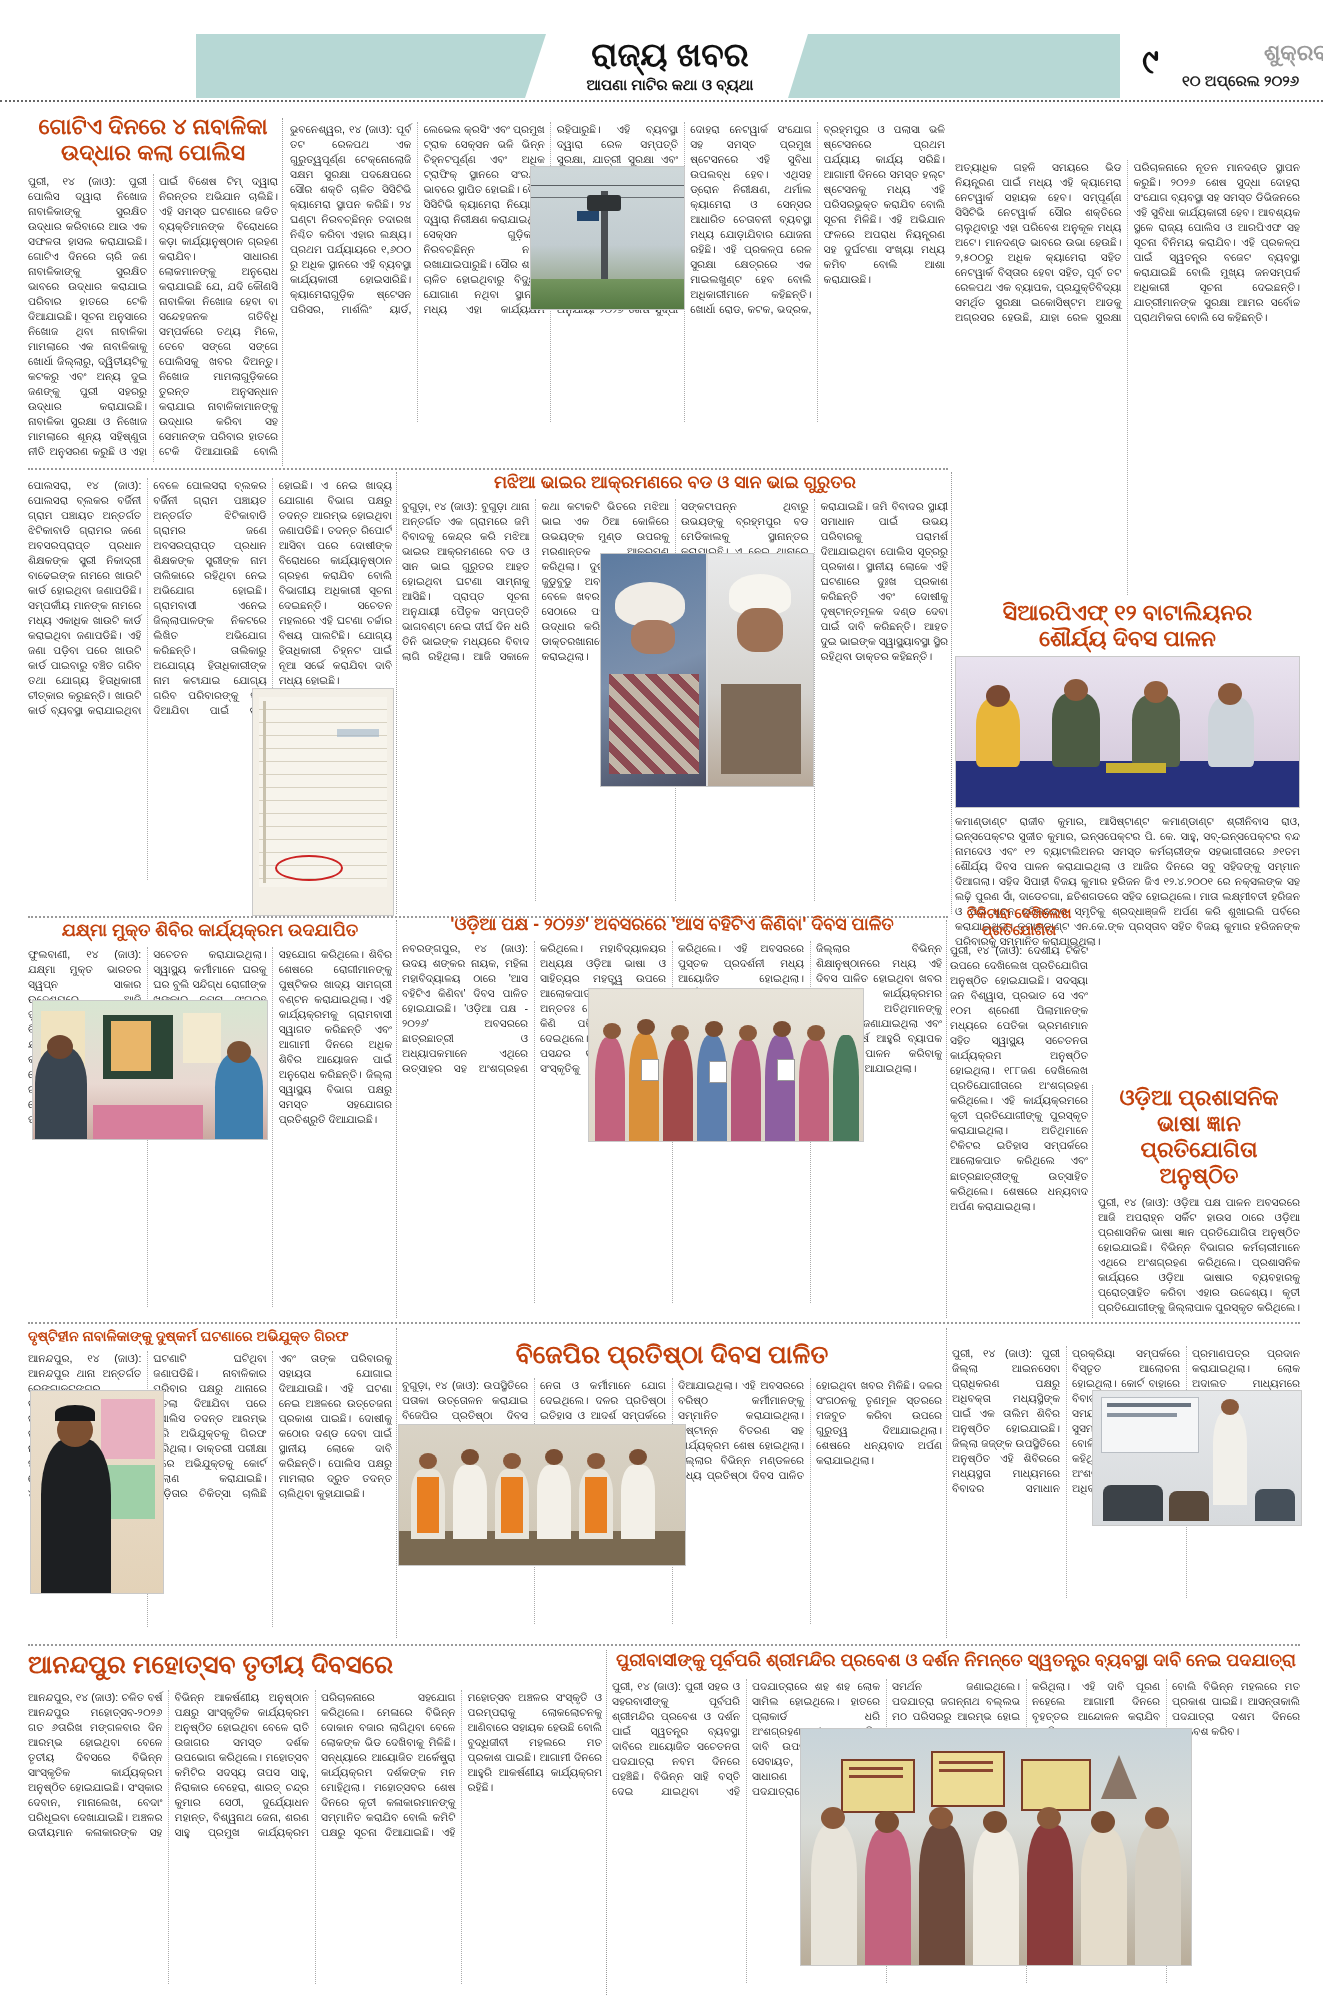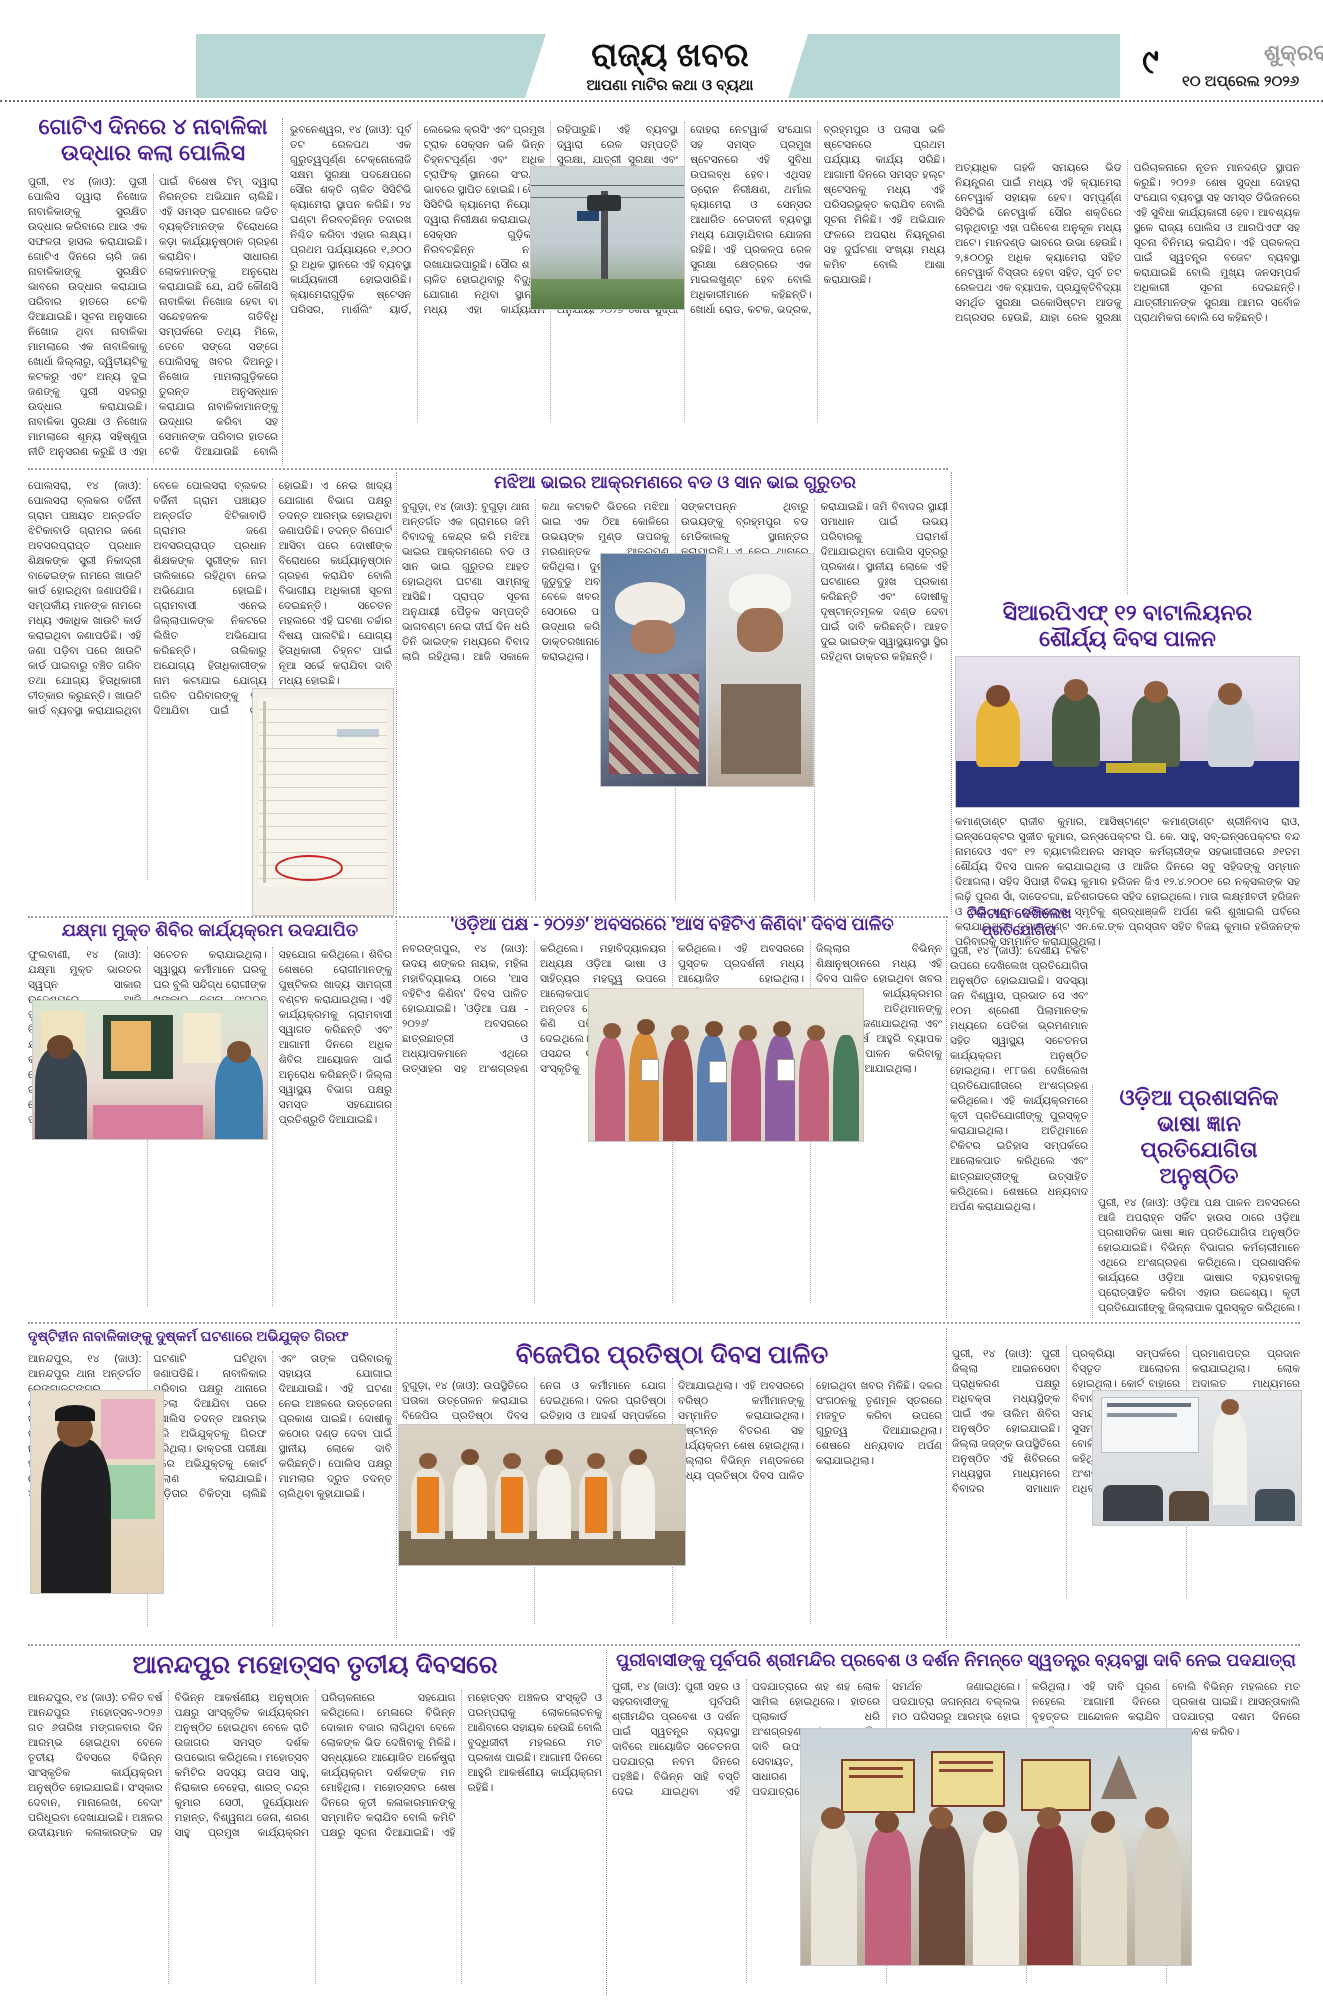--- a/index.html
+++ b/index.html
@@ -12,21 +12,21 @@
   .band-left{clip-path:polygon(0 0,100% 0,94% 100%,0 100%);}
   .band-right{clip-path:polygon(6% 0,100% 0,100% 100%,0 100%);}
   .section-title{font-size:33px;font-weight:bold;text-align:center;}
   .tagline{font-size:15px;font-weight:bold;text-align:center;}
   .pageno{font-size:34px;font-weight:bold;}
   .dayname{font-size:22px;color:#9a9a9a;font-weight:bold;}
   .dateline{font-size:15px;color:#222;font-weight:bold;}
   .hr-dot{border-top:2px dotted #666;height:0;}
   .vl-dot{border-left:1px dotted #999;width:0;}
   
-  .hl{margin:0;text-align:center;font-weight:bold;color:#4c1d95;line-height:1.18;}
+  .hl{margin:0;text-align:center;font-weight:bold;color:#c2410c;line-height:1.18;}
   .hl-xl{font-size:25px;}
   .hl-lg{font-size:22px;}
   .hl-md{font-size:17.5px;}
   .hl-sm{font-size:14px;}
   .body{font-size:10.6px;line-height:1.42;text-align:justify;overflow:hidden;
         column-gap:12px;column-rule:1px dotted #aaa;}
   .cols-1{column-count:1;}.cols-2{column-count:2;}.cols-3{column-count:3;}
   .cols-4{column-count:4;}.cols-5{column-count:5;}
   .caption{font-size:10px;line-height:1.3;text-align:justify;overflow:hidden;background:#fff;}
   
@@ -230,21 +230,21 @@
     <div class="ph" style="left:120px;top:20px;width:34px;height:94px;background:#f2f0ea;border-radius:35% 35% 0 0;"></div>
     <div class="ph" style="left:128px;top:8px;width:18px;height:16px;background:#8a5a3c;border-radius:50%;"></div>
     <div class="ph" style="left:10px;bottom:4px;width:60px;height:36px;background:#3c4248;border-radius:8px 8px 0 0;"></div>
     <div class="ph" style="left:76px;bottom:4px;width:40px;height:30px;background:#5a4a3c;border-radius:8px 8px 0 0;"></div>
     <div class="ph" style="left:162px;bottom:4px;width:40px;height:32px;background:#46505a;border-radius:8px 8px 0 0;"></div>
   </div>
 
   <div class="abs hr-dot" style="left:28px;top:1644px;width:1272px;border-color:#999;"></div>
 
   <section class="abs" style="left:28px;top:1650px;width:574px;height:345px;">
-    <h2 class="hl hl-xl" style="text-align:center;">ଆନନ୍ଦପୁର ମହୋତ୍ସବ ତୃତୀୟ ଦିବସରେ</h2>
+    <h2 class="hl hl-xl" style="text-align:left;">ଆନନ୍ଦପୁର ମହୋତ୍ସବ ତୃତୀୟ ଦିବସରେ</h2>
     <div class="body cols-4" style="height:294px;margin-top:10px;">ଆନନ୍ଦପୁର, ୧୪ (ଜାଓ): ଚଳିତ ବର୍ଷ ଆନନ୍ଦପୁର ମହୋତ୍ସବ-୨୦୨୬ ଗତ ୬ତାରିଖ ମଙ୍ଗଳବାର ଦିନ ଆରମ୍ଭ ହୋଇଥିବା ବେଳେ ତୃତୀୟ ଦିବସରେ ବିଭିନ୍ନ ସାଂସ୍କୃତିକ କାର୍ଯ୍ୟକ୍ରମ ଅନୁଷ୍ଠିତ ହୋଇଯାଇଛି। ସଂସ୍କାର ଦେବାନ, ମାନାଲେଖ, ବେଦାଂ ପରିଧୂଇବା ଦେଖାଯାଇଛି। ଅଞ୍ଚଳର ଉଦୀୟମାନ କଳାକାରଙ୍କ ସହ ବିଭିନ୍ନ ଆକର୍ଷଣୀୟ ଅନୁଷ୍ଠାନ ପକ୍ଷରୁ ସାଂସ୍କୃତିକ କାର୍ଯ୍ୟକ୍ରମ ଅନୁଷ୍ଠିତ ହୋଇଥିବା ବେଳେ ରାତି ଉଜାଗର ସମସ୍ତ ଦର୍ଶକ ଉପଭୋଗ କରିଥିଲେ। ମହୋତ୍ସବ କମିଟିର ସଦସ୍ୟ ତାପସ ସାହୁ, ନିରାକାର ବେହେରା, ଶାରତ୍ ଚନ୍ଦ୍ର କୁମାର ସେଠୀ, ଦୁର୍ଯ୍ୟୋଧନ ମହାନ୍ତ, ବିଶ୍ୱନାଥ ଜେନା, ଶରଣ ସାହୁ ପ୍ରମୁଖ କାର୍ଯ୍ୟକ୍ରମ ପରିଚାଳନାରେ ସହଯୋଗ କରିଥିଲେ। ମେଳାରେ ବିଭିନ୍ନ ଦୋକାନ ବଜାର ଲାଗିଥିବା ବେଳେ ଲୋକଙ୍କ ଭିଡ ଦେଖିବାକୁ ମିଳିଛି। ସନ୍ଧ୍ୟାରେ ଆୟୋଜିତ ଅର୍କେଷ୍ଟ୍ରା କାର୍ଯ୍ୟକ୍ରମ ଦର୍ଶକଙ୍କ ମନ ମୋହିଥିଲା। ମହୋତ୍ସବର ଶେଷ ଦିନରେ କୃତୀ କଳାକାରମାନଙ୍କୁ ସମ୍ମାନିତ କରାଯିବ ବୋଲି କମିଟି ପକ୍ଷରୁ ସୂଚନା ଦିଆଯାଇଛି। ଏହି ମହୋତ୍ସବ ଅଞ୍ଚଳର ସଂସ୍କୃତି ଓ ପରମ୍ପରାକୁ ଲୋକଲୋଚନକୁ ଆଣିବାରେ ସହାୟକ ହେଉଛି ବୋଲି ବୁଦ୍ଧିଜୀବୀ ମହଲରେ ମତ ପ୍ରକାଶ ପାଇଛି। ଆଗାମୀ ଦିନରେ ଆହୁରି ଆକର୍ଷଣୀୟ କାର୍ଯ୍ୟକ୍ରମ ରହିଛି।</div>
   </section>
   <div class="abs vl-dot" style="left:606px;top:1650px;height:345px;"></div>
 
   <section class="abs" style="left:612px;top:1650px;width:688px;height:345px;">
     <h2 class="hl hl-md">ପୁରୀବାସୀଙ୍କୁ ପୂର୍ବପରି ଶ୍ରୀମନ୍ଦିର ପ୍ରବେଶ ଓ ଦର୍ଶନ ନିମନ୍ତେ ସ୍ୱତନ୍ତ୍ର ବ୍ୟବସ୍ଥା ଦାବି ନେଇ ପଦଯାତ୍ରା</h2>
     <div class="body cols-5" style="height:304px;margin-top:8px;">ପୁରୀ, ୧୪ (ଜାଓ): ପୁରୀ ସହର ଓ ସହରବାସୀଙ୍କୁ ପୂର୍ବପରି ଶ୍ରୀମନ୍ଦିର ପ୍ରବେଶ ଓ ଦର୍ଶନ ପାଇଁ ସ୍ୱତନ୍ତ୍ର ବ୍ୟବସ୍ଥା ଦାବିରେ ଆୟୋଜିତ ସଚେତନତା ପଦଯାତ୍ରା ନବମ ଦିନରେ ପହଞ୍ଚିଛି। ବିଭିନ୍ନ ସାହି ବସ୍ତି ଦେଇ ଯାଇଥିବା ଏହି ପଦଯାତ୍ରାରେ ଶହ ଶହ ଲୋକ ସାମିଲ ହୋଇଥିଲେ। ହାତରେ ପ୍ଲାକାର୍ଡ ଧରି ଅଂଶଗ୍ରହଣକାରୀମାନେ ନିଜ ଦାବି ଉପସ୍ଥାପନ କରିଥିଲେ। ସେବାୟତ, ବୁଦ୍ଧିଜୀବୀ ଓ ସାଧାରଣ ନାଗରିକ ଏହି ପଦଯାତ୍ରାରେ ଯୋଗ ଦେଇ ସମର୍ଥନ ଜଣାଇଥିଲେ। ପଦଯାତ୍ରା ଜଗନ୍ନାଥ ବଲ୍ଲଭ ମଠ ପରିସରରୁ ଆରମ୍ଭ ହୋଇ ବଡଦାଣ୍ଡରେ ଶେଷ ହୋଇଥିଲା। ଦେବାର ପ୍ରଧାନ ପ୍ରମୁଖ ଯୋଗଦେଇଥିଲେ। ସଂଗଠନ ସକ୍ରିୟ ଅଂଶଗ୍ରହଣ ପଦଯାତ୍ରାରୁ ଅଧିକ ସମର୍ଥନ କରିଥିଲା। ଏହି ଦାବି ପୂରଣ ନହେଲେ ଆଗାମୀ ଦିନରେ ବୃହତ୍ତର ଆନ୍ଦୋଳନ କରାଯିବ ବୋଲି ଆୟୋଜକମାନେ ଚେତାବନୀ ଦେଇଛନ୍ତି। ପ୍ରଶାସନ ପକ୍ଷରୁ ଏ ନେଇ କୌଣସି ପ୍ରତିକ୍ରିୟା ମିଳିନାହିଁ। ସହରବାସୀଙ୍କ ଏହି ଦାବି ଯଥାର୍ଥ ବୋଲି ବିଭିନ୍ନ ମହଲରେ ମତ ପ୍ରକାଶ ପାଇଛି। ଆସନ୍ତାକାଲି ପଦଯାତ୍ରା ଦଶମ ଦିନରେ ପ୍ରବେଶ କରିବ।</div>
   </section>
 
   <div class="abs photo" style="left:800px;top:1728px;width:390px;height:236px;background:linear-gradient(180deg,#c8d4da 0%,#d9dcd8 40%,#b9ad9a 100%);">

